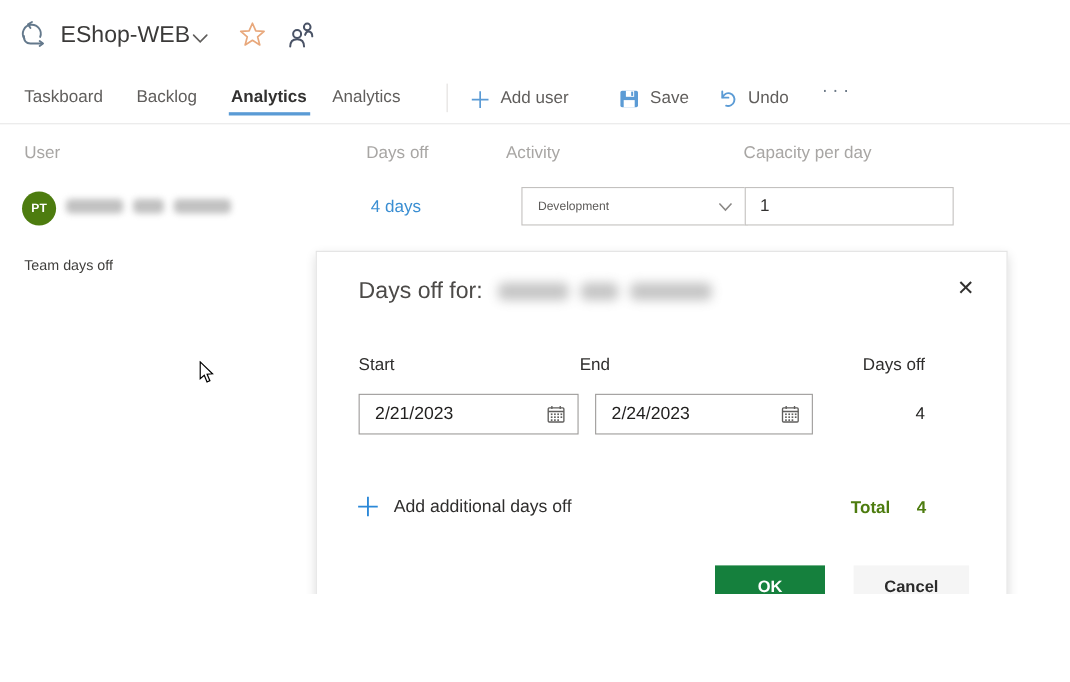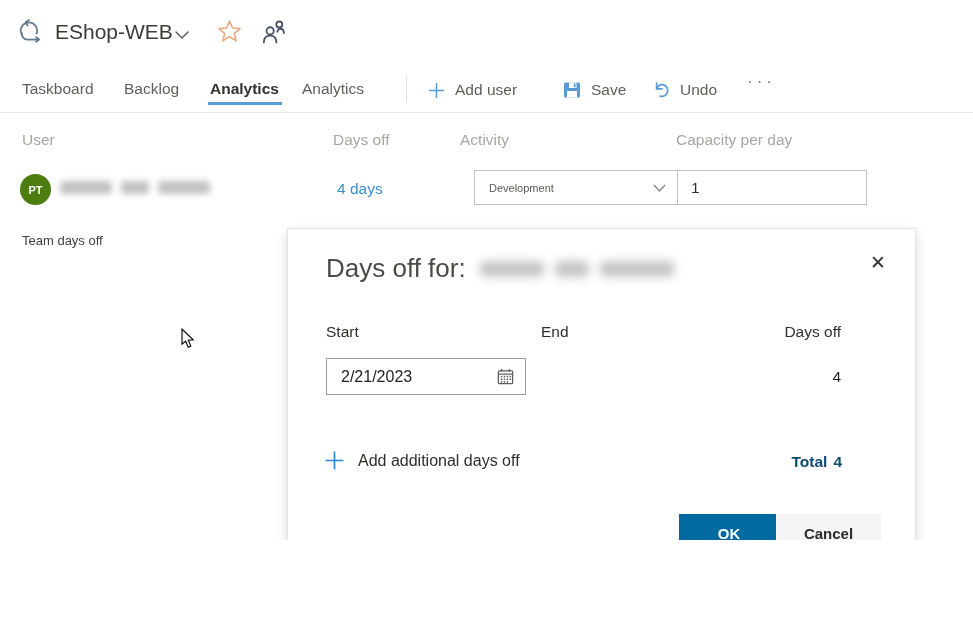--- a/index.html
+++ b/index.html
@@ -42,40 +42,40 @@
                     border:1px solid #c3c1bf; font-size:15.5px; color:#323130; padding:0 0 0 13px;
                     font-family:"Liberation Sans", sans-serif; outline:none; }
   .team-days-off { position:absolute; left:22px; top:233px; font-size:13px; color:#3f3e3c; }
 
   
   .mouse-cursor { position:absolute; left:181px; top:328px; }
 
   
   .dialog { position:absolute; left:287px; top:228px; width:629px; height:350px; background:#fff;
             border:1px solid #e3e3e3; box-shadow:0 4px 10px rgba(0,0,0,0.16); }
-  .dialog-title { position:absolute; left:38px; top:24px; font-size:26px; color:#4c4a48;
+  .dialog-title { position:absolute; left:38px; top:24px; font-size:21px; color:#4c4a48;
                   display:flex; align-items:center; }
   .blur-name-title { display:inline-flex; gap:11px; margin-left:14px; filter:blur(5px); opacity:.45; }
   .blur-name-title span { display:inline-block; height:16px; border-radius:5px; background:#7e7e7e; }
   .dialog-close { position:absolute; right:24px; top:20px; width:26px; height:26px; font-size:19px;
                   color:#323130; display:flex; align-items:center; justify-content:center; cursor:pointer; }
   .fld-label { position:absolute; top:94px; font-size:15.5px; color:#2f2e2d; }
   .fld-label.right { right:74px; }
   .date-field { position:absolute; top:129px; height:37px; border:1px solid #9d9b99; background:#fff;
                 display:flex; align-items:center; padding:0 10px 0 14px; }
   .date-field input { border:none; outline:none; flex:1; font-size:16px; color:#201f1e; width:100%;
                       font-family:"Liberation Sans", sans-serif; }
   .dlg-days-val { position:absolute; top:139px; right:74px; font-size:15.5px; color:#201f1e; }
   .add-days-link { position:absolute; left:36px; top:221px; display:flex; align-items:center; gap:13px;
                    font-size:16px; color:#2f2e2d; cursor:pointer; }
-  .total-row { position:absolute; right:73px; top:224px; display:flex; gap:6px; font-size:15.5px;
-               font-weight:bold; color:#0c4a6e; }
+  .total-row { position:absolute; right:73px; top:224px; display:flex; gap:24px; font-size:15.5px;
+               font-weight:bold; color:#4d7c0f; }
   .btn { position:absolute; top:285px; height:38px; display:flex; align-items:center; justify-content:center;
          font-size:15px; font-weight:600; cursor:pointer; border:none; font-family:"Liberation Sans", sans-serif; }
-  .btn-ok { left:391px; width:100px; background:#0369a1; color:#ffffff; }
+  .btn-ok { left:362px; width:100px; background:#15803d; color:#ffffff; }
   .btn-cancel { left:488px; width:105px; background:#f5f5f5; color:#2b2b2b; }
 
   svg { display:block; }
 </style>
 </head>
 <body>
 
 <div class="stage">
 
   <div class="app-header">
@@ -182,21 +182,21 @@
       <span>Days off for:</span>
       <span class="blur-name-title">
         <span style="width:64px"></span>
           <span style="width:34px"></span>
           <span style="width:74px"></span>
       </span>
     </div>
     <span class="dialog-close">✕</span>
 
     <span class="fld-label" style="left:38px">Start</span>
-    <span class="fld-label" style="left:253px">End</span>
+    <span class="fld-label" style="left:239px">End</span>
     <span class="fld-label right">Days off</span>
 
     <div class="date-field" style="left:38px; width:200px">
       <input value="2/21/2023" style="">
       <svg width="19" height="19" viewBox="0 0 20 20" fill="none" stroke="#5f5e5c" stroke-width="1.3">
         <rect x="2.5" y="4" width="15" height="13.5" rx="1"></rect>
         <line x1="2.5" y1="7.5" x2="17.5" y2="7.5"></line>
         <line x1="6" y1="2.2" x2="6" y2="5"></line>
         <line x1="14" y1="2.2" x2="14" y2="5"></line>
         <g fill="#5f5e5c" stroke="none">
@@ -208,20 +208,42 @@
             <rect x="8.1" y="12.1" width="1.6" height="1.6"></rect>
             <rect x="11.2" y="12.1" width="1.6" height="1.6"></rect>
             <rect x="14.3" y="12.1" width="1.6" height="1.6"></rect>
           <rect x="5" y="14.9" width="1.6" height="1.6"></rect>
             <rect x="8.1" y="14.9" width="1.6" height="1.6"></rect>
             <rect x="11.2" y="14.9" width="1.6" height="1.6"></rect>
         </g>
       </svg>
     </div>
 
+    <div class="date-field" style="left:253px; width:198px">
+      <input value="2/24/2023" style="">
+      <svg width="19" height="19" viewBox="0 0 20 20" fill="none" stroke="#5f5e5c" stroke-width="1.3">
+        <rect x="2.5" y="4" width="15" height="13.5" rx="1"></rect>
+        <line x1="2.5" y1="7.5" x2="17.5" y2="7.5"></line>
+        <line x1="6" y1="2.2" x2="6" y2="5"></line>
+        <line x1="14" y1="2.2" x2="14" y2="5"></line>
+        <g fill="#5f5e5c" stroke="none">
+          <rect x="5" y="9.3" width="1.6" height="1.6"></rect>
+            <rect x="8.1" y="9.3" width="1.6" height="1.6"></rect>
+            <rect x="11.2" y="9.3" width="1.6" height="1.6"></rect>
+            <rect x="14.3" y="9.3" width="1.6" height="1.6"></rect>
+          <rect x="5" y="12.1" width="1.6" height="1.6"></rect>
+            <rect x="8.1" y="12.1" width="1.6" height="1.6"></rect>
+            <rect x="11.2" y="12.1" width="1.6" height="1.6"></rect>
+            <rect x="14.3" y="12.1" width="1.6" height="1.6"></rect>
+          <rect x="5" y="14.9" width="1.6" height="1.6"></rect>
+            <rect x="8.1" y="14.9" width="1.6" height="1.6"></rect>
+            <rect x="11.2" y="14.9" width="1.6" height="1.6"></rect>
+        </g>
+      </svg>
+    </div>
 
     <span class="dlg-days-val">4</span>
 
     <span class="add-days-link">
       <svg width="21" height="21" viewBox="0 0 20 20" fill="none" stroke="#2b88d8" stroke-width="1.6">
         <path d="M10 1.5 L10 18.5 M1.5 10 L18.5 10"></path>
       </svg>
       <span>Add additional days off</span>
     </span>
 

